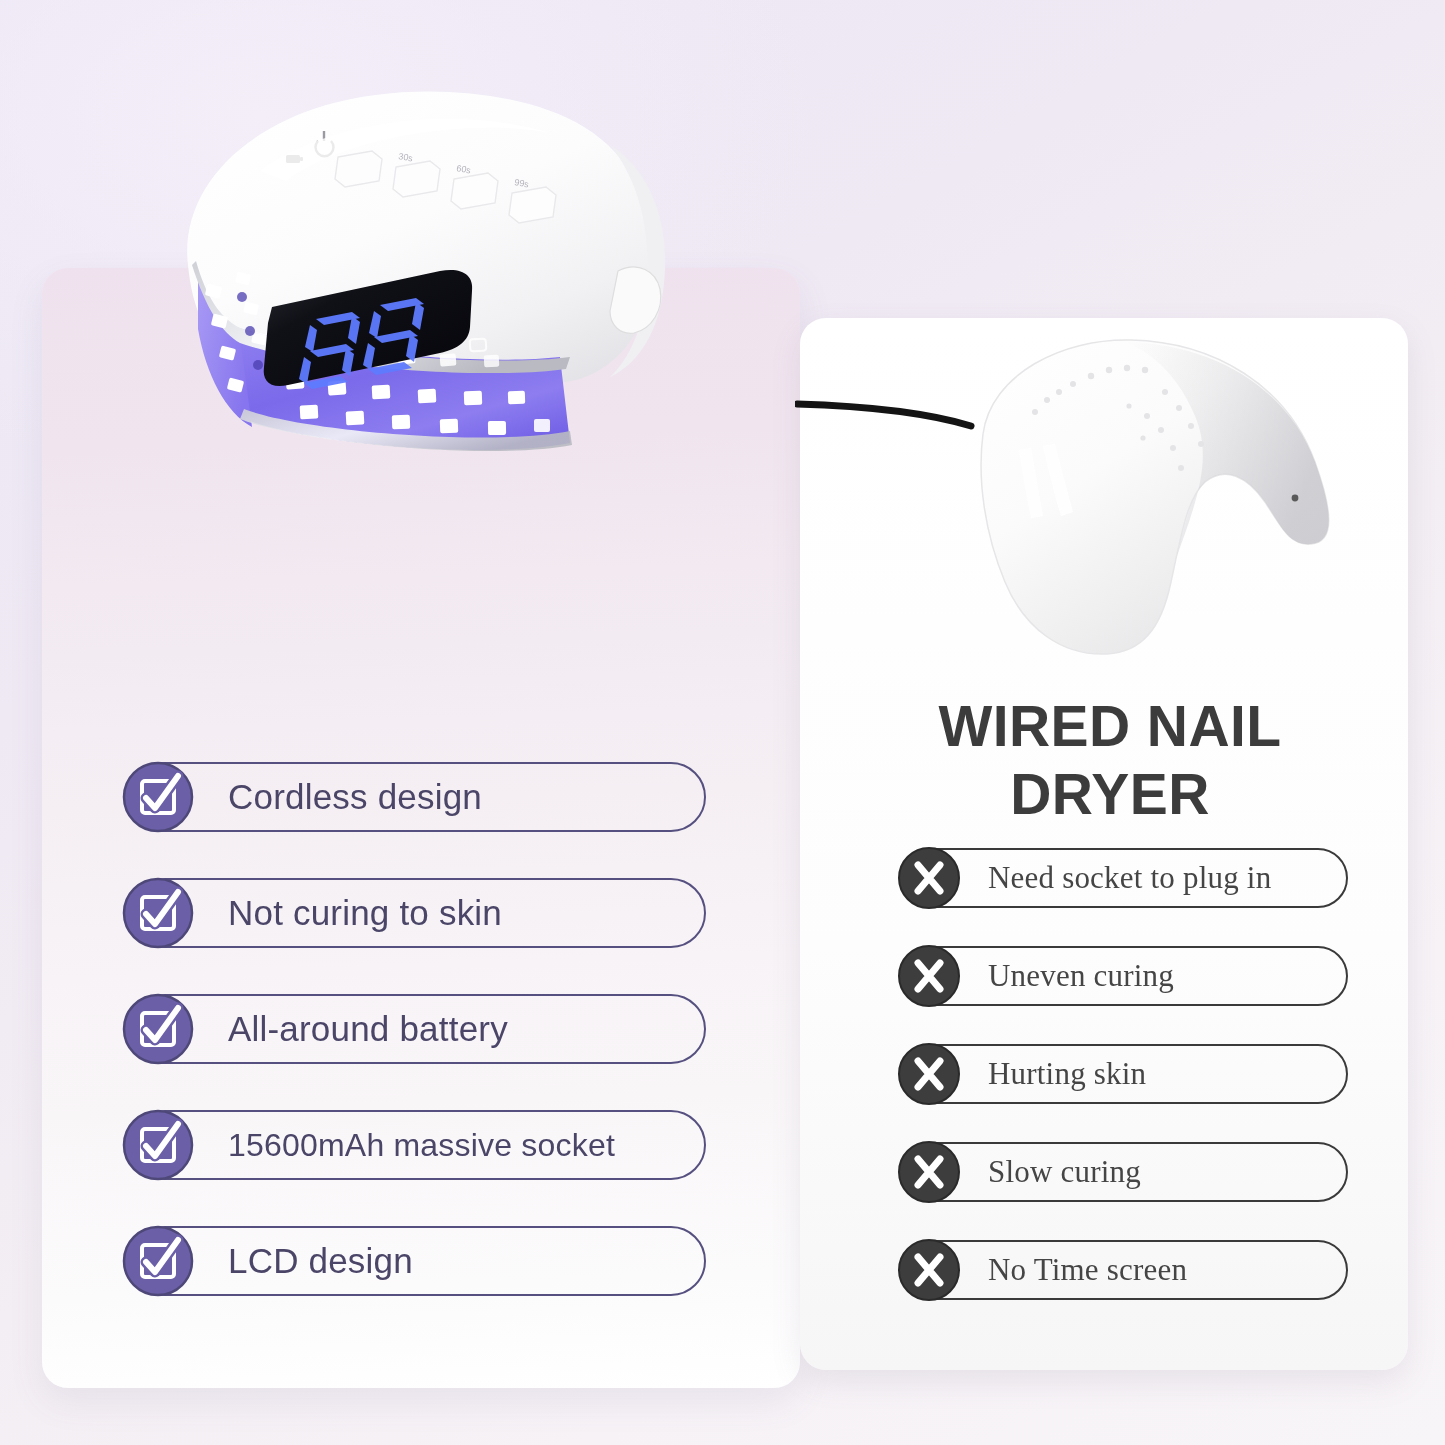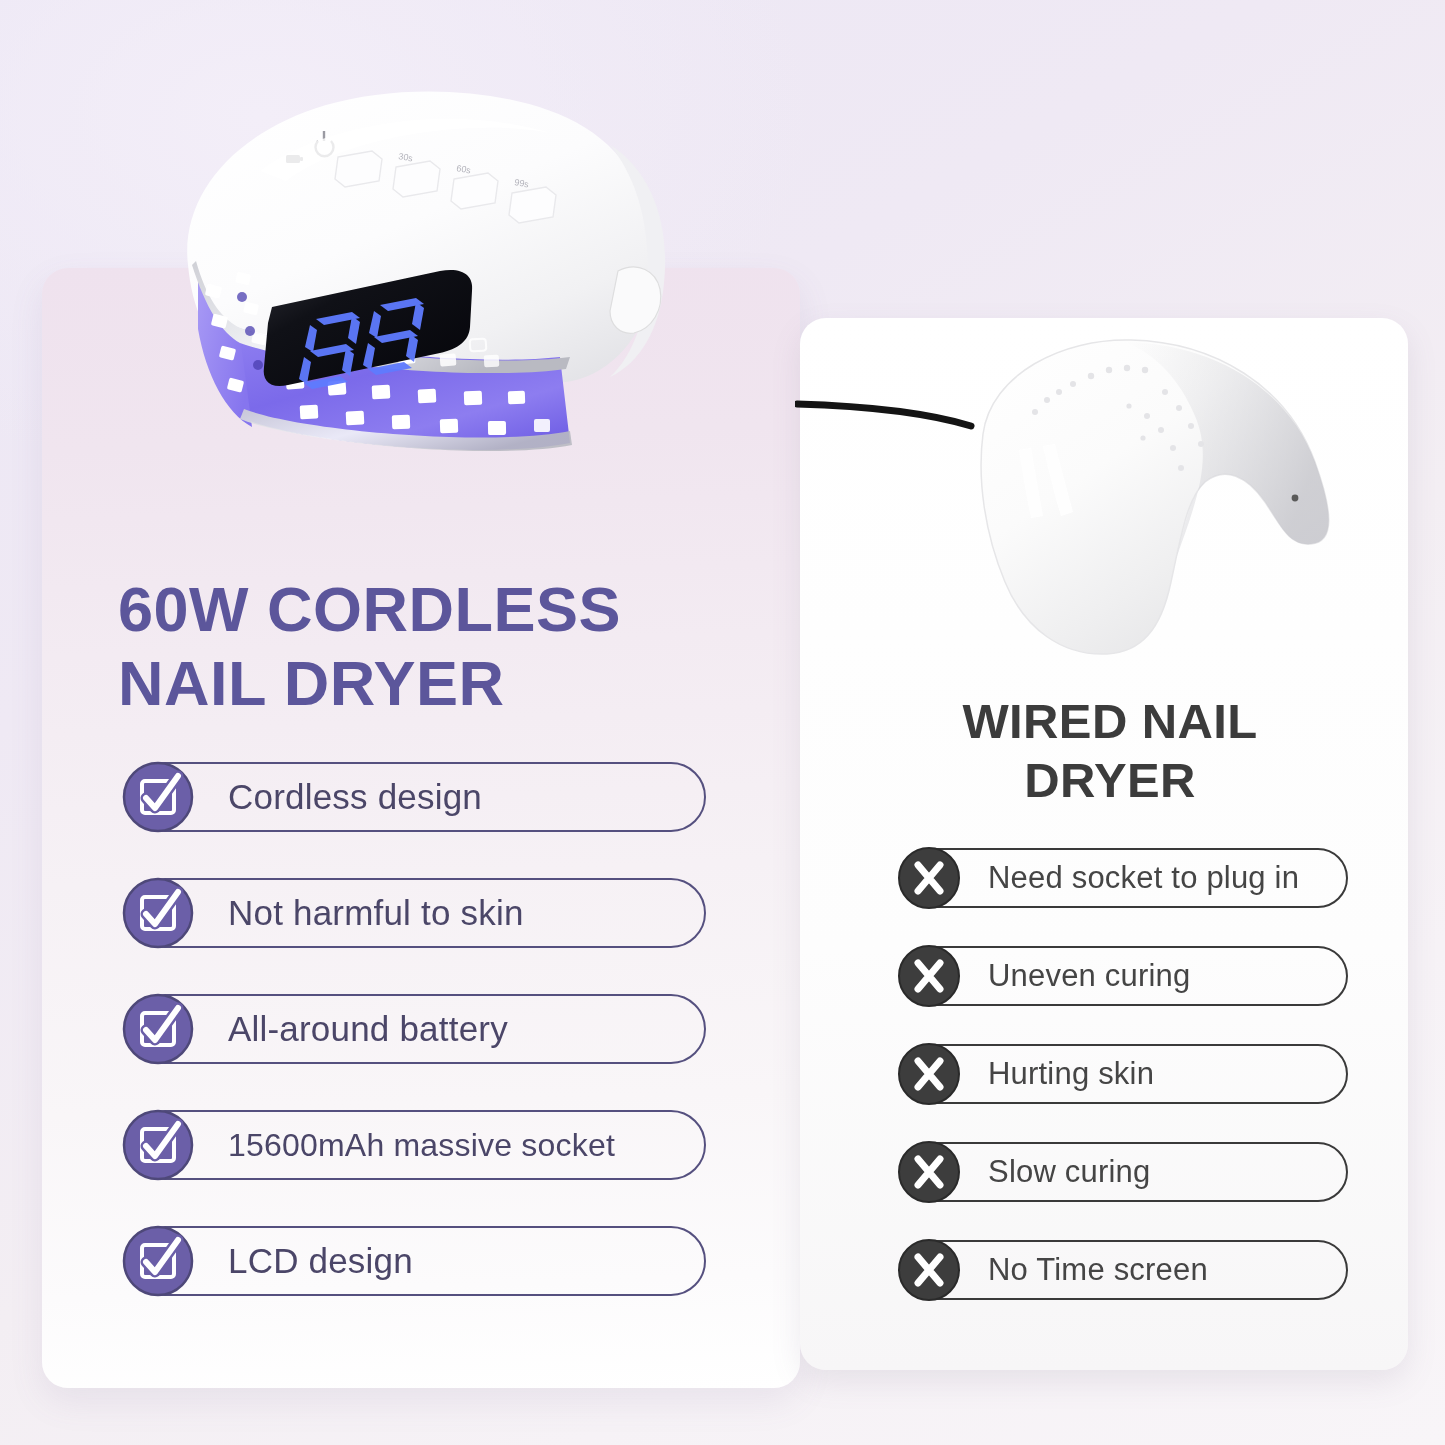--- a/index.html
+++ b/index.html
@@ -67,21 +67,21 @@
     color: #5c569b;
     white-space: pre-line;
   }
 
   .title-right {
     position: absolute;
     left: 900px;
     top: 692px;
     width: 420px;
     text-align: center;
-    font-size: 49px;
+    font-size: 57px;
     line-height: 1.2;
     font-weight: 700;
     letter-spacing: 0.4px;
     color: #3c3c3c;
     white-space: pre-line;
   }
 
   
   .list-left {
     position: absolute;
@@ -133,20 +133,21 @@
   .list-right {
     position: absolute;
     left: 902px;
     top: 848px;
   }
   .row-right {
     position: relative;
     width: 446px;
     height: 60px;
     margin-bottom: 38px;
+    font-family: Liberation Serif, serif;
   }
   .pill-right {
     position: absolute;
     left: 0;
     top: 0;
     width: 446px;
     height: 60px;
     box-sizing: border-box;
     border: 2px solid #3a3a3a;
     border-radius: 32px;
@@ -414,22 +415,20 @@
           <text x="258" y="84" transform="rotate(10 258 84)">30s</text>
           <text x="316" y="96" transform="rotate(10 316 96)">60s</text>
           <text x="374" y="110" transform="rotate(10 374 110)">99s</text>
         </g>
       </g>
 
       <path d="M120 96 C 190 44, 320 30, 410 58 C 340 44, 210 58, 146 106 Z" fill="#ffffff" opacity="0.8"></path>
     </svg>
   </div>
 
-  <div class="title-left">60W CORDLESS
-NAIL DRYER</div>
 
   <div class="title-right">WIRED NAIL
 DRYER</div>
 
   <div class="list-left">
 
     <div class="row-left">
       <div class="pill-left"></div>
       <span class="check-badge">
         <svg width="74" height="74" viewBox="0 0 74 74" xmlns="http://www.w3.org/2000/svg">
@@ -445,21 +444,21 @@
     <div class="row-left">
       <div class="pill-left"></div>
       <span class="check-badge">
         <svg width="74" height="74" viewBox="0 0 74 74" xmlns="http://www.w3.org/2000/svg">
           <circle cx="37" cy="37" r="34" fill="#6b5fa8" stroke="#4e4879" stroke-width="2.5"></circle>
           <rect x="21" y="21" width="32" height="32" rx="3" fill="none" stroke="#ffffff" stroke-width="4"></rect>
           <path d="M25 38 L34 48 L57 16" fill="none" stroke="#6b5fa8" stroke-width="11" stroke-linecap="round" stroke-linejoin="round"></path>
           <path d="M25 38 L34 48 L57 16" fill="none" stroke="#ffffff" stroke-width="6" stroke-linecap="round" stroke-linejoin="round"></path>
         </svg>
       </span>
-      <span class="pill-left-label">Not harmful to skin</span>
+      <span class="pill-left-label">Not curing to skin</span>
     </div>
 
     <div class="row-left">
       <div class="pill-left"></div>
       <span class="check-badge">
         <svg width="74" height="74" viewBox="0 0 74 74" xmlns="http://www.w3.org/2000/svg">
           <circle cx="37" cy="37" r="34" fill="#6b5fa8" stroke="#4e4879" stroke-width="2.5"></circle>
           <rect x="21" y="21" width="32" height="32" rx="3" fill="none" stroke="#ffffff" stroke-width="4"></rect>
           <path d="M25 38 L34 48 L57 16" fill="none" stroke="#6b5fa8" stroke-width="11" stroke-linecap="round" stroke-linejoin="round"></path>
           <path d="M25 38 L34 48 L57 16" fill="none" stroke="#ffffff" stroke-width="6" stroke-linecap="round" stroke-linejoin="round"></path>

